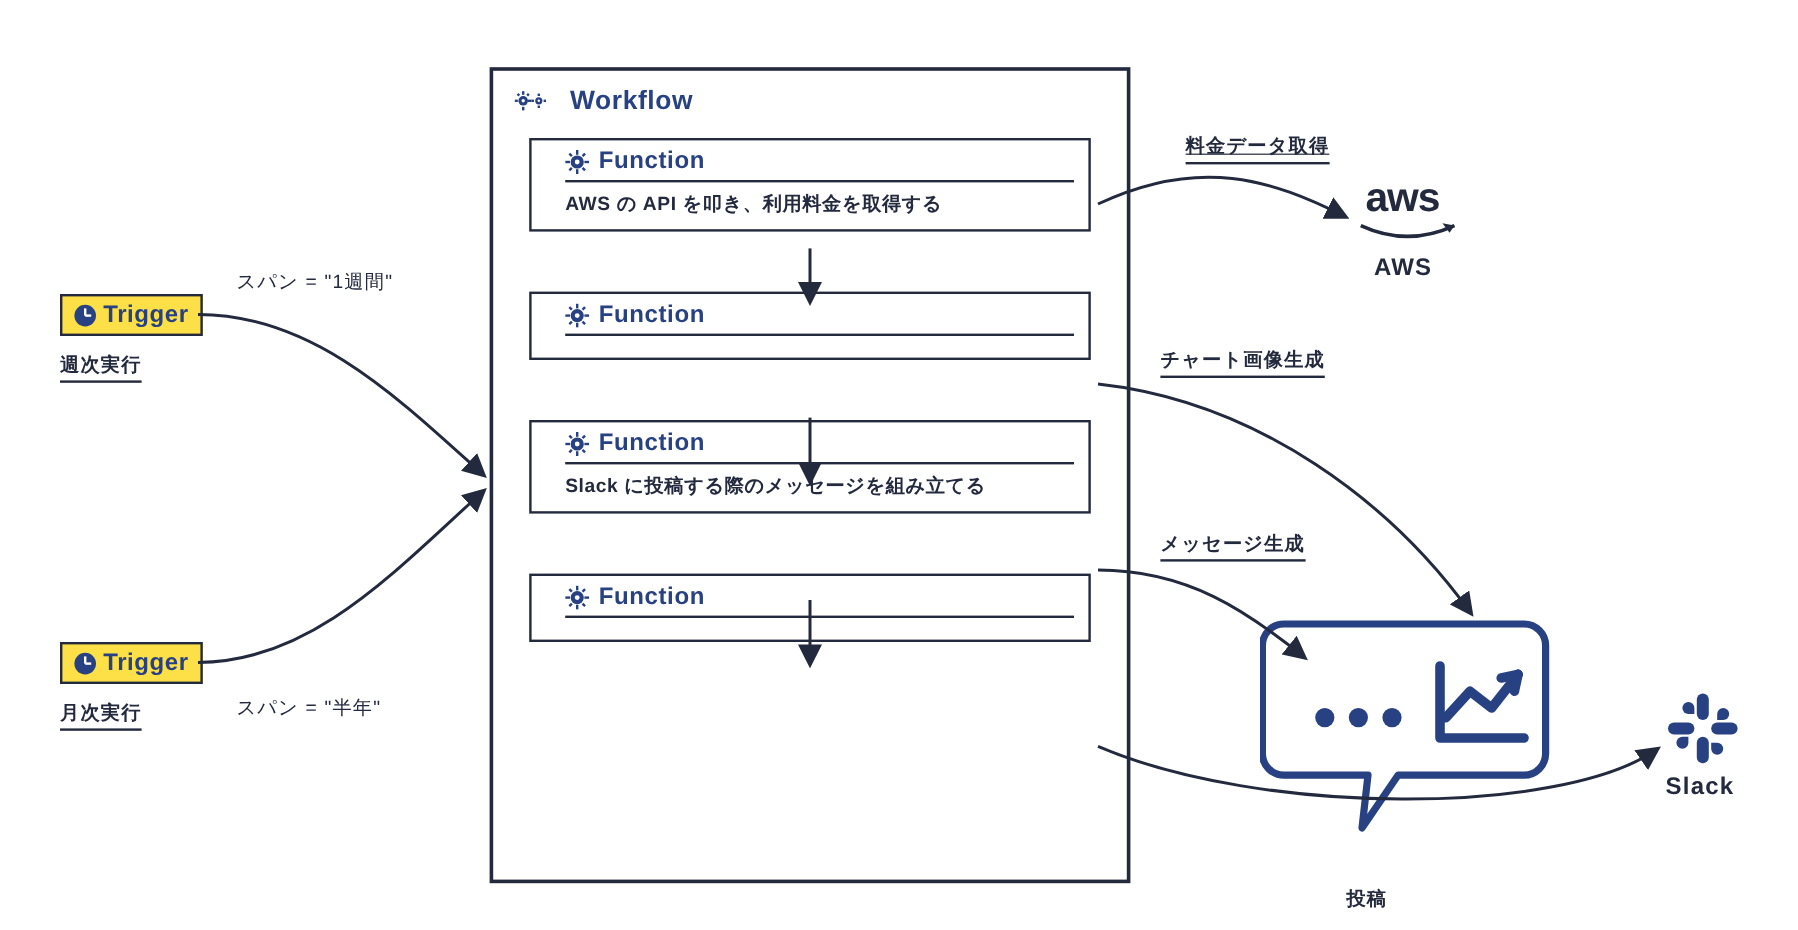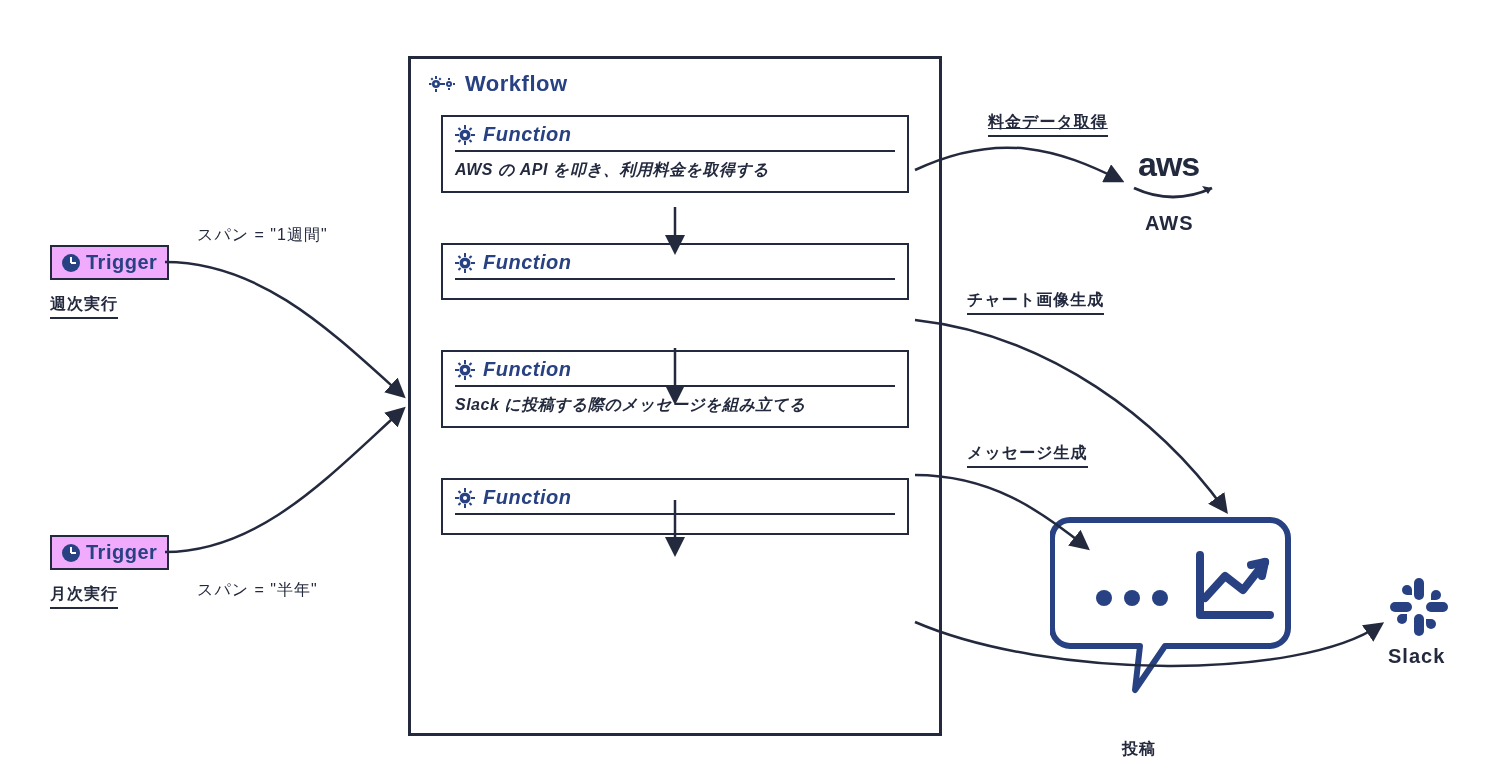--- a/index.html
+++ b/index.html
@@ -14,21 +14,21 @@
   .canvas { position: relative; width: 100%; height: 100%; }
 
   
   .trigger-box {
     position: absolute;
     border: 2px solid #242a3e;
     padding: 4px 10px;
     display: flex;
     align-items: center;
     gap: 6px;
-    background: #f0abfc;
+    background: #fde047;
   }
   .trigger-box .clock-icon {
     width: 18px; height: 18px;
     border-radius: 50%;
     background: #274182;
     position: relative;
     flex: 0 0 18px;
   }
   .trigger-box .clock-icon::before {
     content: "";
@@ -74,38 +74,37 @@
     border: 3px solid #242a3e;
     left: 408px;
     top: 56px;
     width: 534px;
     height: 680px;
     padding: 12px 18px;
   }
   .workflow-header {
     display: flex;
     align-items: center;
-    gap: 8px;
+    gap: 18px;
     margin-bottom: 14px;
   }
   .gears-icon { display:inline-flex; gap: 2px; }
   .workflow-title {
     color: #274182;
     font-weight: 700;
     font-size: 22px;
     letter-spacing: 0.5px;
   }
 
   
   .functions { display: flex; flex-direction: column; gap: 50px; padding: 4px 12px 0 12px; }
   .function-box {
     border: 2px solid #242a3e;
     background: #fff;
-    padding: 6px 12px 10px 12px;
-    font-style: italic;
+    padding: 6px 12px 10px 28px;
   }
   .function-header {
     display: flex;
     align-items: center;
     gap: 8px;
     border-bottom: 2px solid #242a3e;
     padding-bottom: 4px;
     margin-bottom: 8px;
   }
   .function-title {

